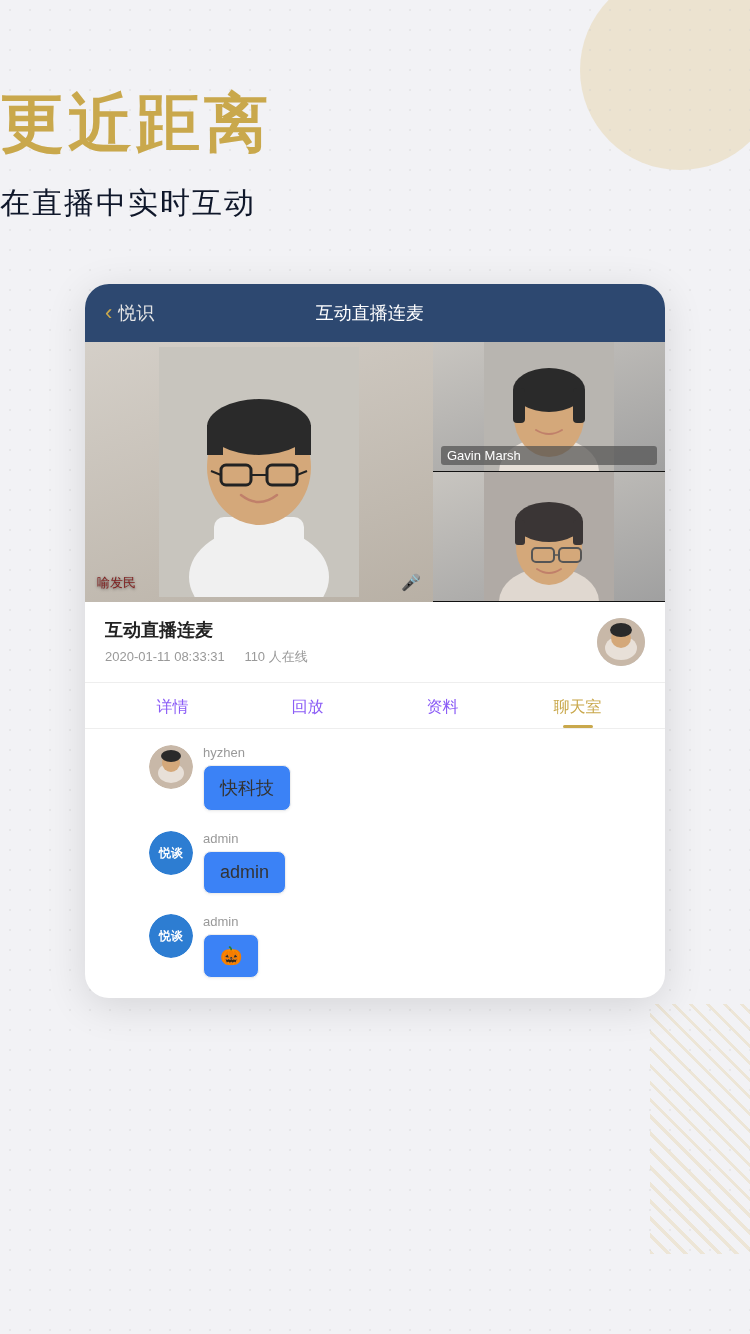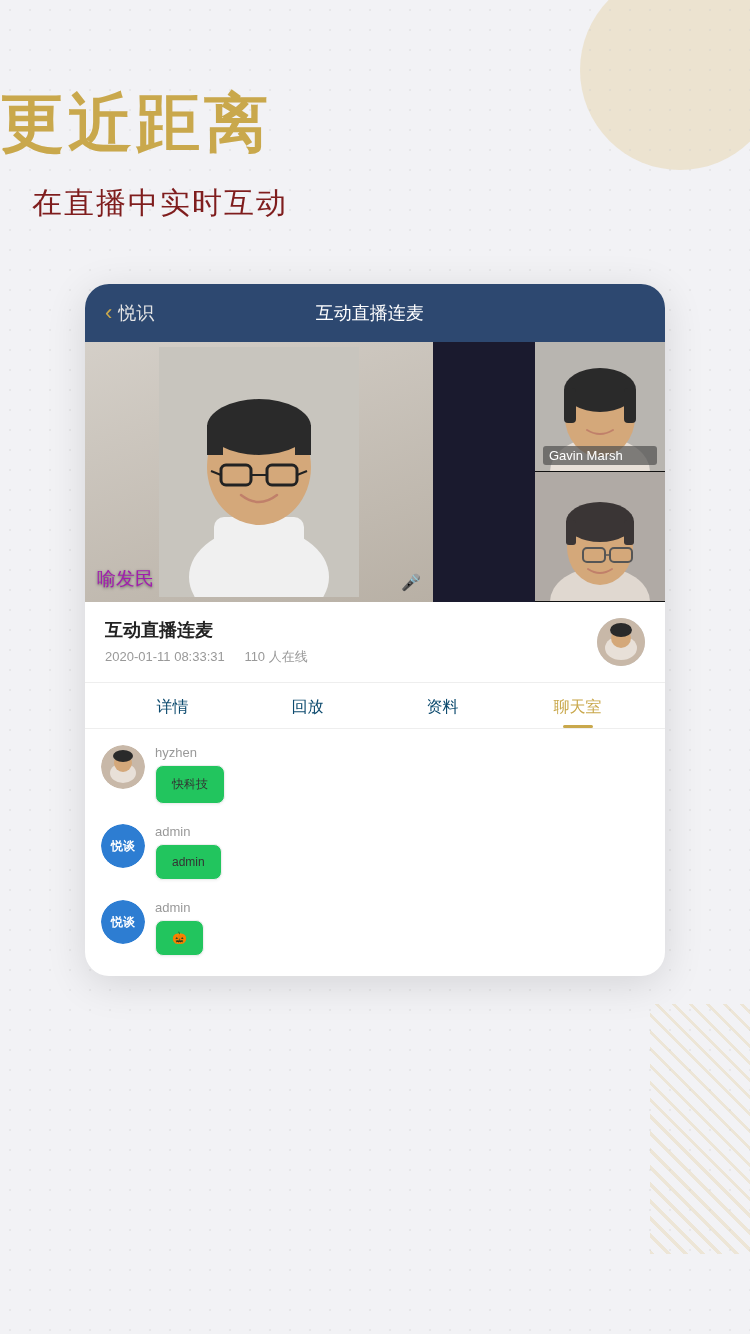--- a/index.html
+++ b/index.html
@@ -52,23 +52,22 @@
     .main-title {
       font-size: 64px;
       font-weight: 700;
       color: #c9a84c;
       letter-spacing: 4px;
       margin-bottom: 16px;
     }
 
     .sub-title {
       font-size: 30px;
-      color: #7f1d1d;
+      color: #0f172a;
       letter-spacing: 2px;
-      margin-left: 32px;
     }
 
     
     .phone-card {
       position: relative;
       z-index: 3;
       margin: 40px auto 0;
       width: 580px;
       background: #fff;
       border-radius: 24px;
@@ -133,38 +132,37 @@
       display: flex;
       align-items: center;
       justify-content: center;
       position: relative;
     }
 
     .video-main-name {
       position: absolute;
       bottom: 10px;
       left: 12px;
-      color: #a21caf;
-      font-size: 19px;
+      color: #7f1d1d;
+      font-size: 13px;
       text-shadow: 0 1px 3px rgba(0,0,0,0.5);
     }
 
     .video-main-mic {
       position: absolute;
       bottom: 10px;
       right: 12px;
       color: #fff;
       font-size: 16px;
     }
 
     .video-side {
       flex: 0 0 40%;
       display: flex;
       flex-direction: column;
-      align-items: flex-end;
     }
 
     .video-sub {
       flex: 1;
       background: #2a2a2a;
       position: relative;
       overflow: hidden;
       border-bottom: 1px solid #111;
     }
 
@@ -233,21 +231,21 @@
       display: flex;
       padding: 0 20px;
       border-bottom: 1px solid #eee;
     }
 
     .tab-item {
       flex: 1;
       text-align: center;
       padding: 14px 0 10px;
       font-size: 16px;
-      color: #0c4a6e;
+      color: #8b5cf6;
       cursor: pointer;
       position: relative;
     }
 
     .tab-item.active {
       color: #c9a84c;
     }
 
     .tab-item.active::after {
       content: '';
@@ -257,20 +255,21 @@
       transform: translateX(-50%);
       width: 30px;
       height: 3px;
       background: #c9a84c;
       border-radius: 2px;
     }
 
     
     .chat-section {
       padding: 16px 16px 0;
+      margin-left: 48px;
     }
 
     .chat-message {
       display: flex;
       align-items: flex-start;
       margin-bottom: 20px;
     }
 
     .chat-avatar {
       width: 44px;
@@ -287,25 +286,25 @@
     }
 
     .chat-username {
       font-size: 13px;
       color: #999;
       margin-bottom: 5px;
     }
 
     .chat-bubble {
       display: inline-block;
-      background: #22c55e;
+      background: #3b82f6;
       border: 1px solid #eee;
       border-radius: 8px;
       padding: 10px 16px;
-      font-size: 12px;
+      font-size: 18px;
       color: #333;
       font-weight: 500;
       box-shadow: 0 1px 3px rgba(0,0,0,0.05);
     }
 
     .yueshi-badge {
       background: #2d7dd2;
       color: #fff;
       font-size: 13px;
       font-weight: 700;

